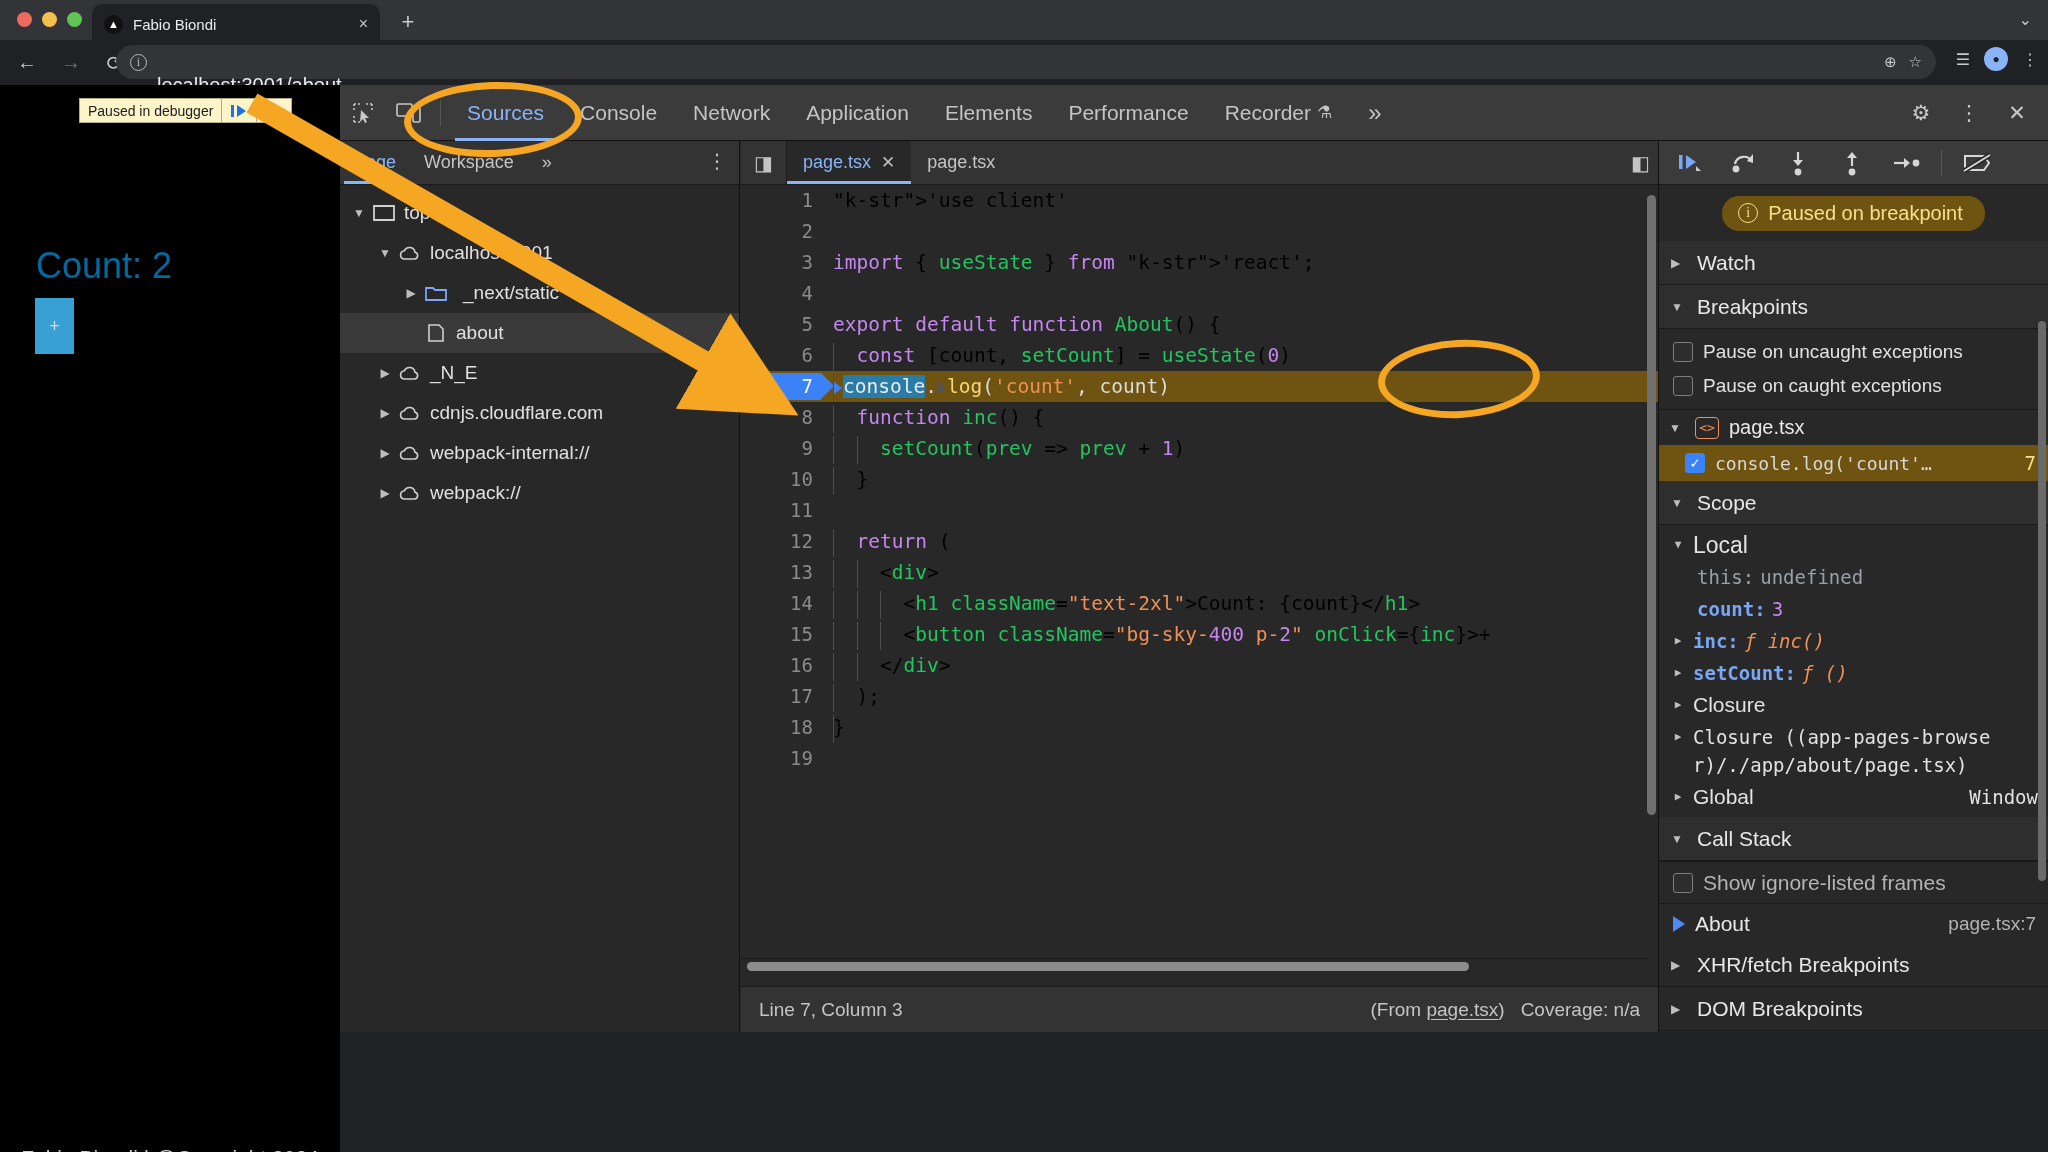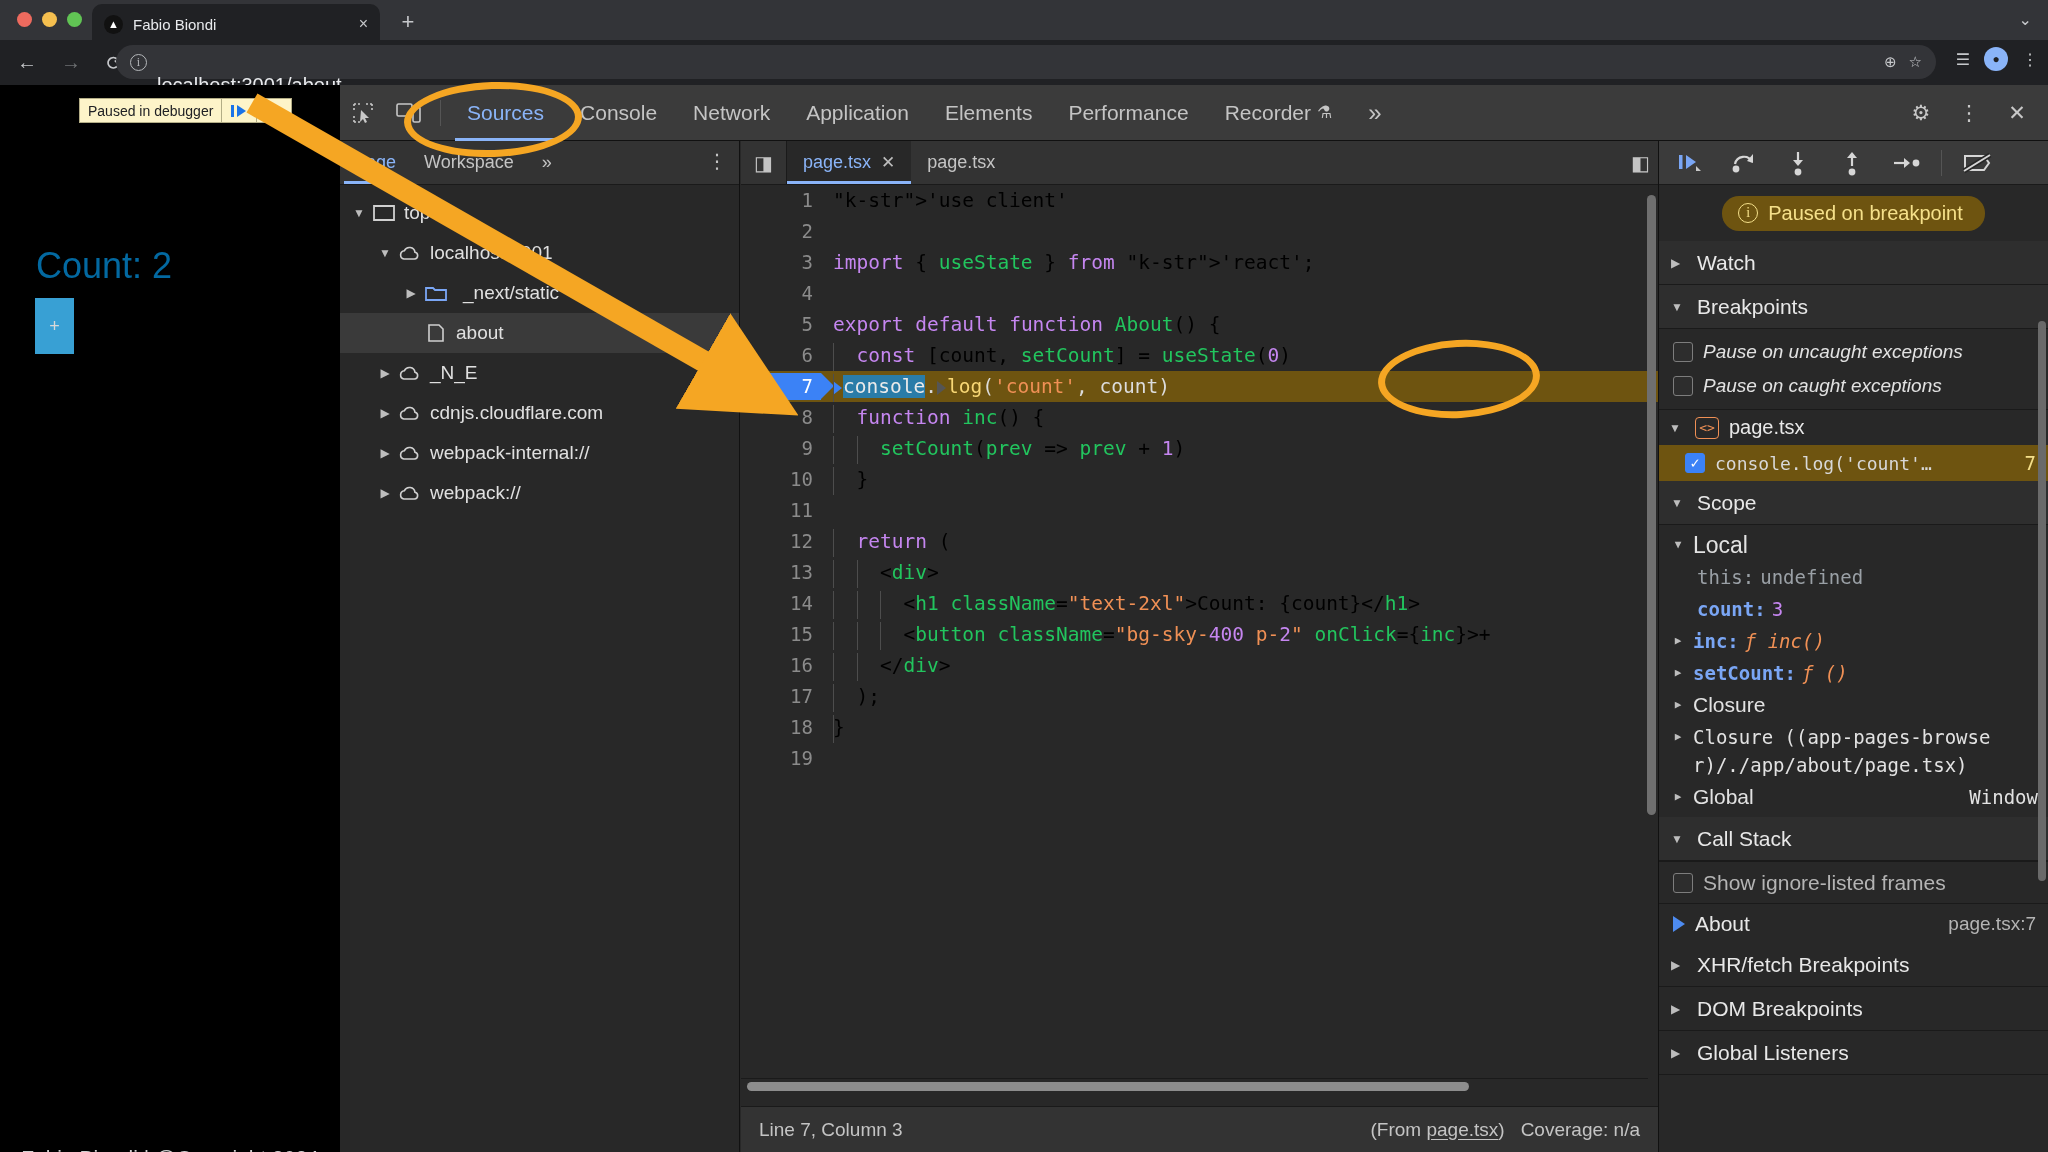--- a/index.html
+++ b/index.html
@@ -109,21 +109,21 @@
     background: #38a0d4; color: #d8d8d8; font-size: 18px;
     display: flex; align-items: center; justify-content: center;
   }
   .footer-txt {
     position: absolute; left: 0; right: 0; top: 1058px; text-align: center;
     color: #cfcfcf; font-size: 21px; line-height: 1.45; padding: 0 16px;
   }
 
   
   .devtools {
-    position: absolute; left: 340px; top: 85px; width: 1708px; height: 1067px;
+    position: absolute; left: 340px; top: 85px; width: 1708px; height: 947px;
     background: #282828;
     padding-left: 40px;
   }
   .dt-toolbar {
     position: absolute; left: 0; top: 0; width: 100%; height: 56px;
     background: #3b3b3b; border-bottom: 1px solid #111; display: flex;
     align-items: center;
   }
   .dt-tool-ic {
     width: 46px; height: 46px; color: #c8c8c8; display: flex;
@@ -663,21 +663,21 @@
 
       <div class="sec-head">
         <span class="tri2">▶</span>
         <span>Watch</span>
       </div>
 
       <div class="sec-head">
         <span class="tri2">▼</span>
         <span>Breakpoints</span>
       </div>
-      <div style="padding:6px 0 6px 0;font-style:italic;">
+      <div style="padding:6px 0 6px 0;">
         <div class="chk-row">
           <span class="cbox"></span>
           <span>Pause on uncaught exceptions</span>
         </div>
         <div class="chk-row">
           <span class="cbox"></span>
           <span>Pause on caught exceptions</span>
         </div>
       </div>
       <div class="bp-file">

